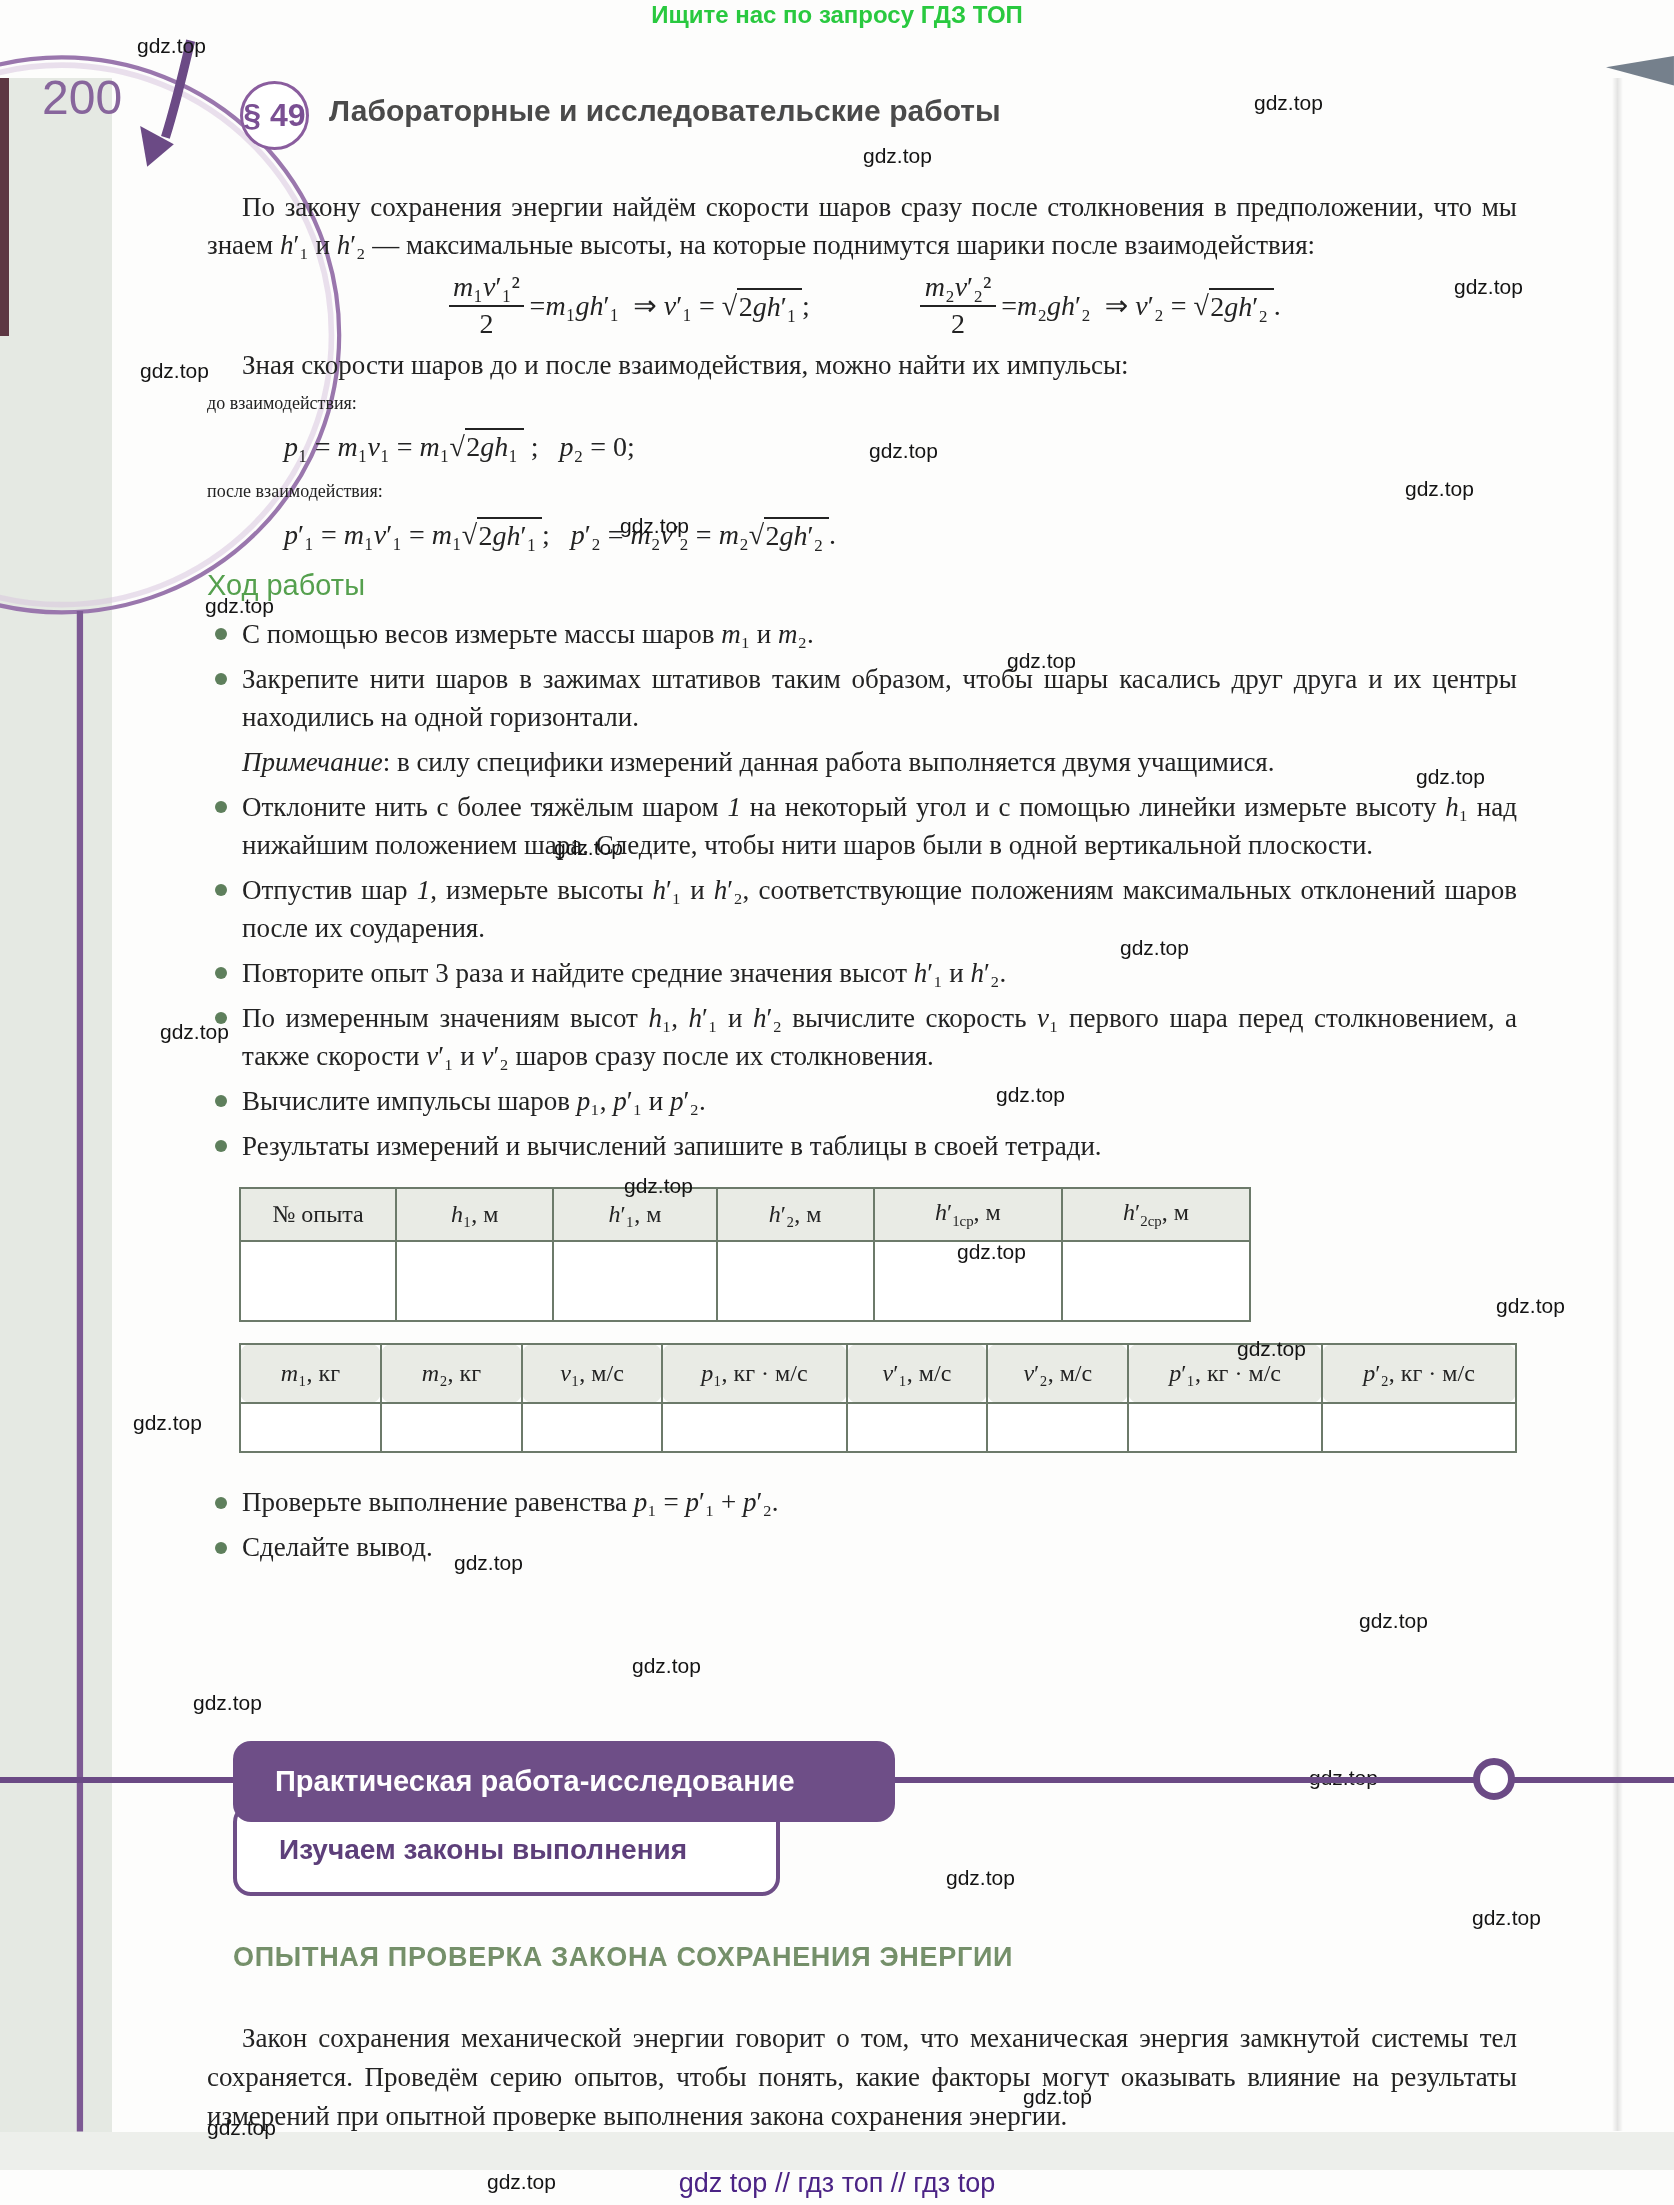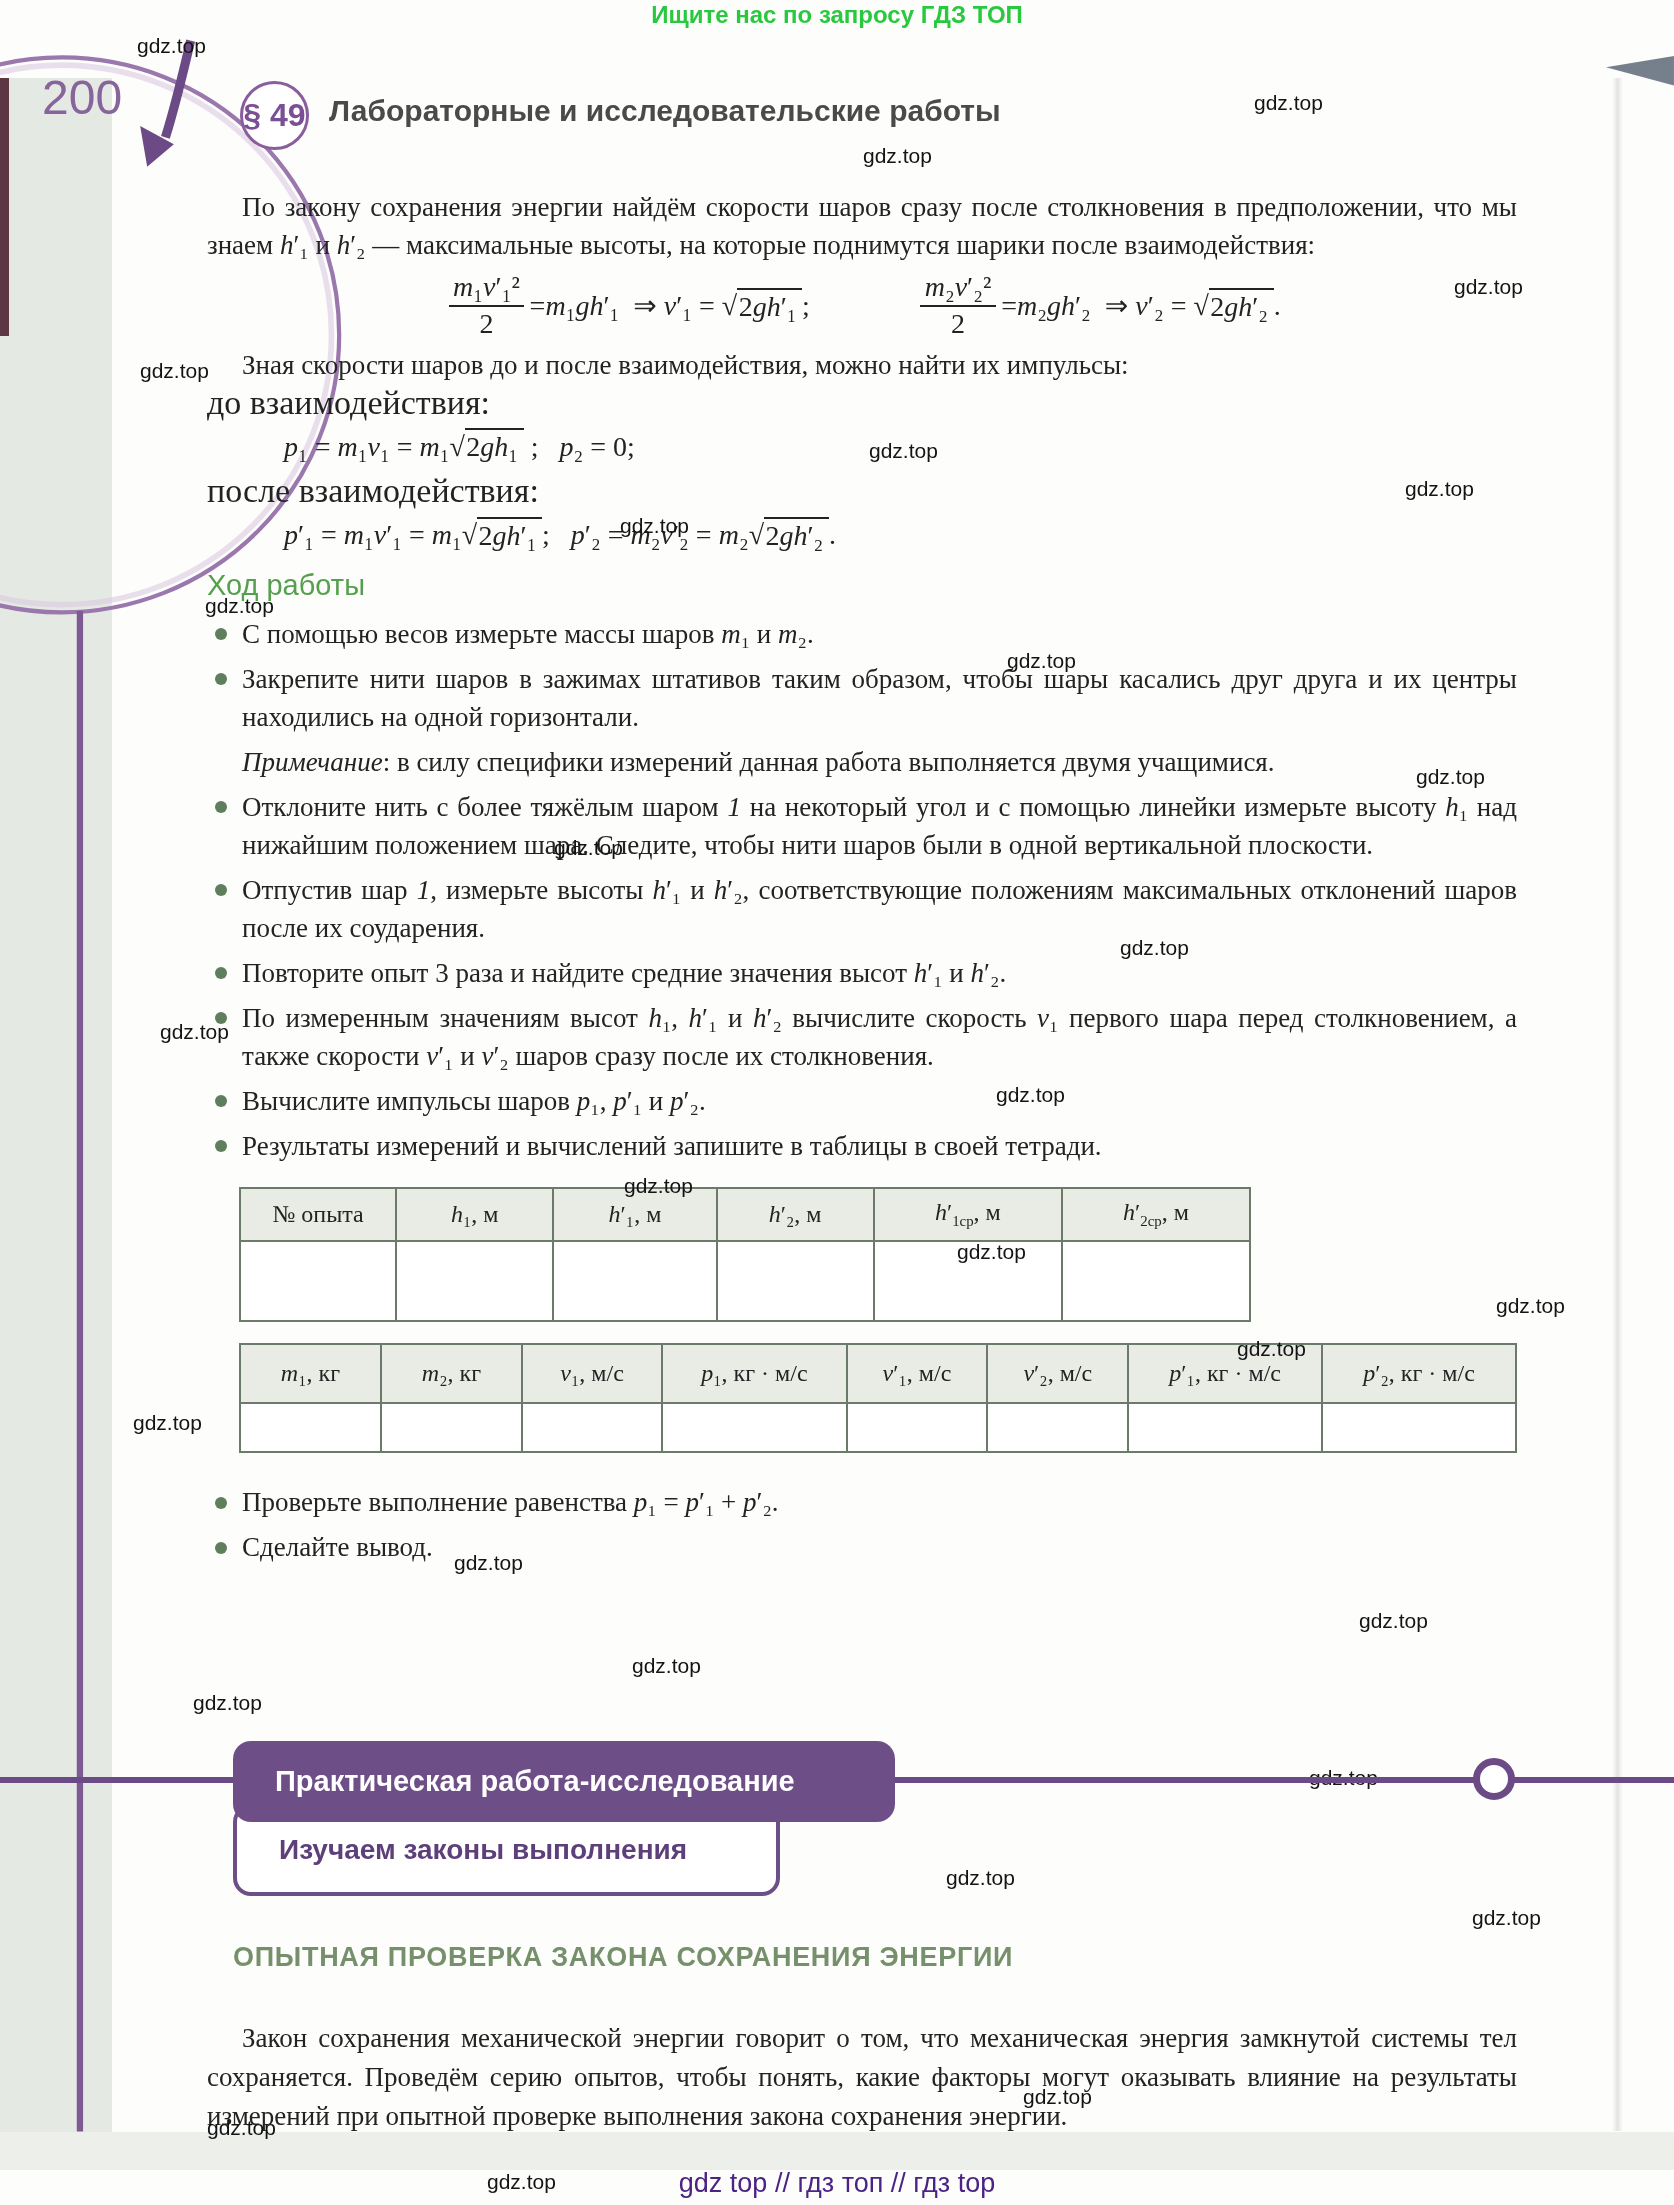--- a/index.html
+++ b/index.html
@@ -20,21 +20,21 @@
         font-size:48px;color:#87659c;z-index:2;}
   .sec-badge{position:absolute;left:240px;top:81px;width:69px;height:69px;border:3.5px solid #8a5d9e;
         border-radius:50%;display:flex;align-items:center;justify-content:center;background:#fff;
         font-family:"Liberation Sans",sans-serif;font-weight:bold;font-size:32px;color:#7a4f93;
         box-sizing:border-box;z-index:2;}
   .sec-title{position:absolute;left:329px;top:94px;font-family:"Liberation Sans",sans-serif;
         font-weight:600;font-size:30px;color:#4a4a4a;z-index:2;}
 
   .main-col{position:absolute;left:207px;top:188px;width:1310px;z-index:2;}
   p.body{font-size:27px;line-height:38px;text-align:justify;margin:0;text-indent:35px;}
-  p.nolabel{font-size:34px;line-height:38px;margin:0;text-indent:0;}
+  p.nolabel{font-size:18px;line-height:38px;margin:0;text-indent:0;}
 
   .formula-row{display:flex;justify-content:center;align-items:center;gap:105px;
         font-size:28px;line-height:1.15;margin:8.4px 0 7px;}
   .formula-row>span{display:inline-flex;align-items:center;white-space:nowrap;}
   .formula-line{font-size:28px;line-height:1.3;margin:7px 0 7px 77px;white-space:nowrap;}
   .frac{display:inline-flex;flex-direction:column;text-align:center;line-height:1.08;
         vertical-align:middle;margin:0 5.6px;}
   .frac .ft{border-bottom:2.1px solid #232323;padding:0 4.2px 2.1px;}
   .frac .fb{padding-top:2.1px;}
   .rad{border-top:2.1px solid #232323;padding:0.7px 5.6px 0 1.4px;}
@@ -47,21 +47,21 @@
   ul.steps li::before{content:"";position:absolute;left:8.4px;top:13.3px;width:12px;height:12px;
         border-radius:50%;background:#5e7f5c;}
   .note{font-size:27px;line-height:38px;text-align:justify;text-indent:35px;margin:5.6px 0;}
 
   table{border-collapse:collapse;background:#fff;}
   .t1{margin:22px 0 0 32px;}
   .t2{margin:21px 0 0 32px;}
   th,td{border:2.1px solid #6c7a6a;}
   thead th{background:#e9ebe5;font-weight:normal;font-size:24px;padding:8.4px 5.6px;}
   .t1 thead th{height:34px;} .t1 tbody td{height:76px;}
-  .t2 thead th{height:41px;} .t2 tbody td{height:45px;}
+  .t2 thead th{height:41px;border-radius:11px;} .t2 tbody td{height:45px;}
 
   .banners{position:absolute;left:233px;top:1741px;z-index:5;}
   .hline{position:absolute;left:-233px;top:36px;width:1685px;height:6.3px;background:#6b4a85;z-index:1;}
   .hring{position:absolute;left:1240px;top:17px;width:28px;height:28px;border:7.7px solid #6b4a85;
         border-radius:50%;background:#fff;z-index:1;}
   .banner1{position:relative;z-index:3;width:662px;height:81px;background:#6e4e87;border-radius:18px;
         display:flex;align-items:center;padding-left:42px;box-sizing:border-box;
         font-family:"Liberation Sans",sans-serif;font-weight:bold;font-size:29px;color:#ffffff;}
   .banner2{position:relative;z-index:2;margin-top:-18px;width:547px;height:92px;background:#fff;
         border:4.2px solid #6e4e87;border-radius:18px;display:flex;align-items:center;padding-left:42px;

